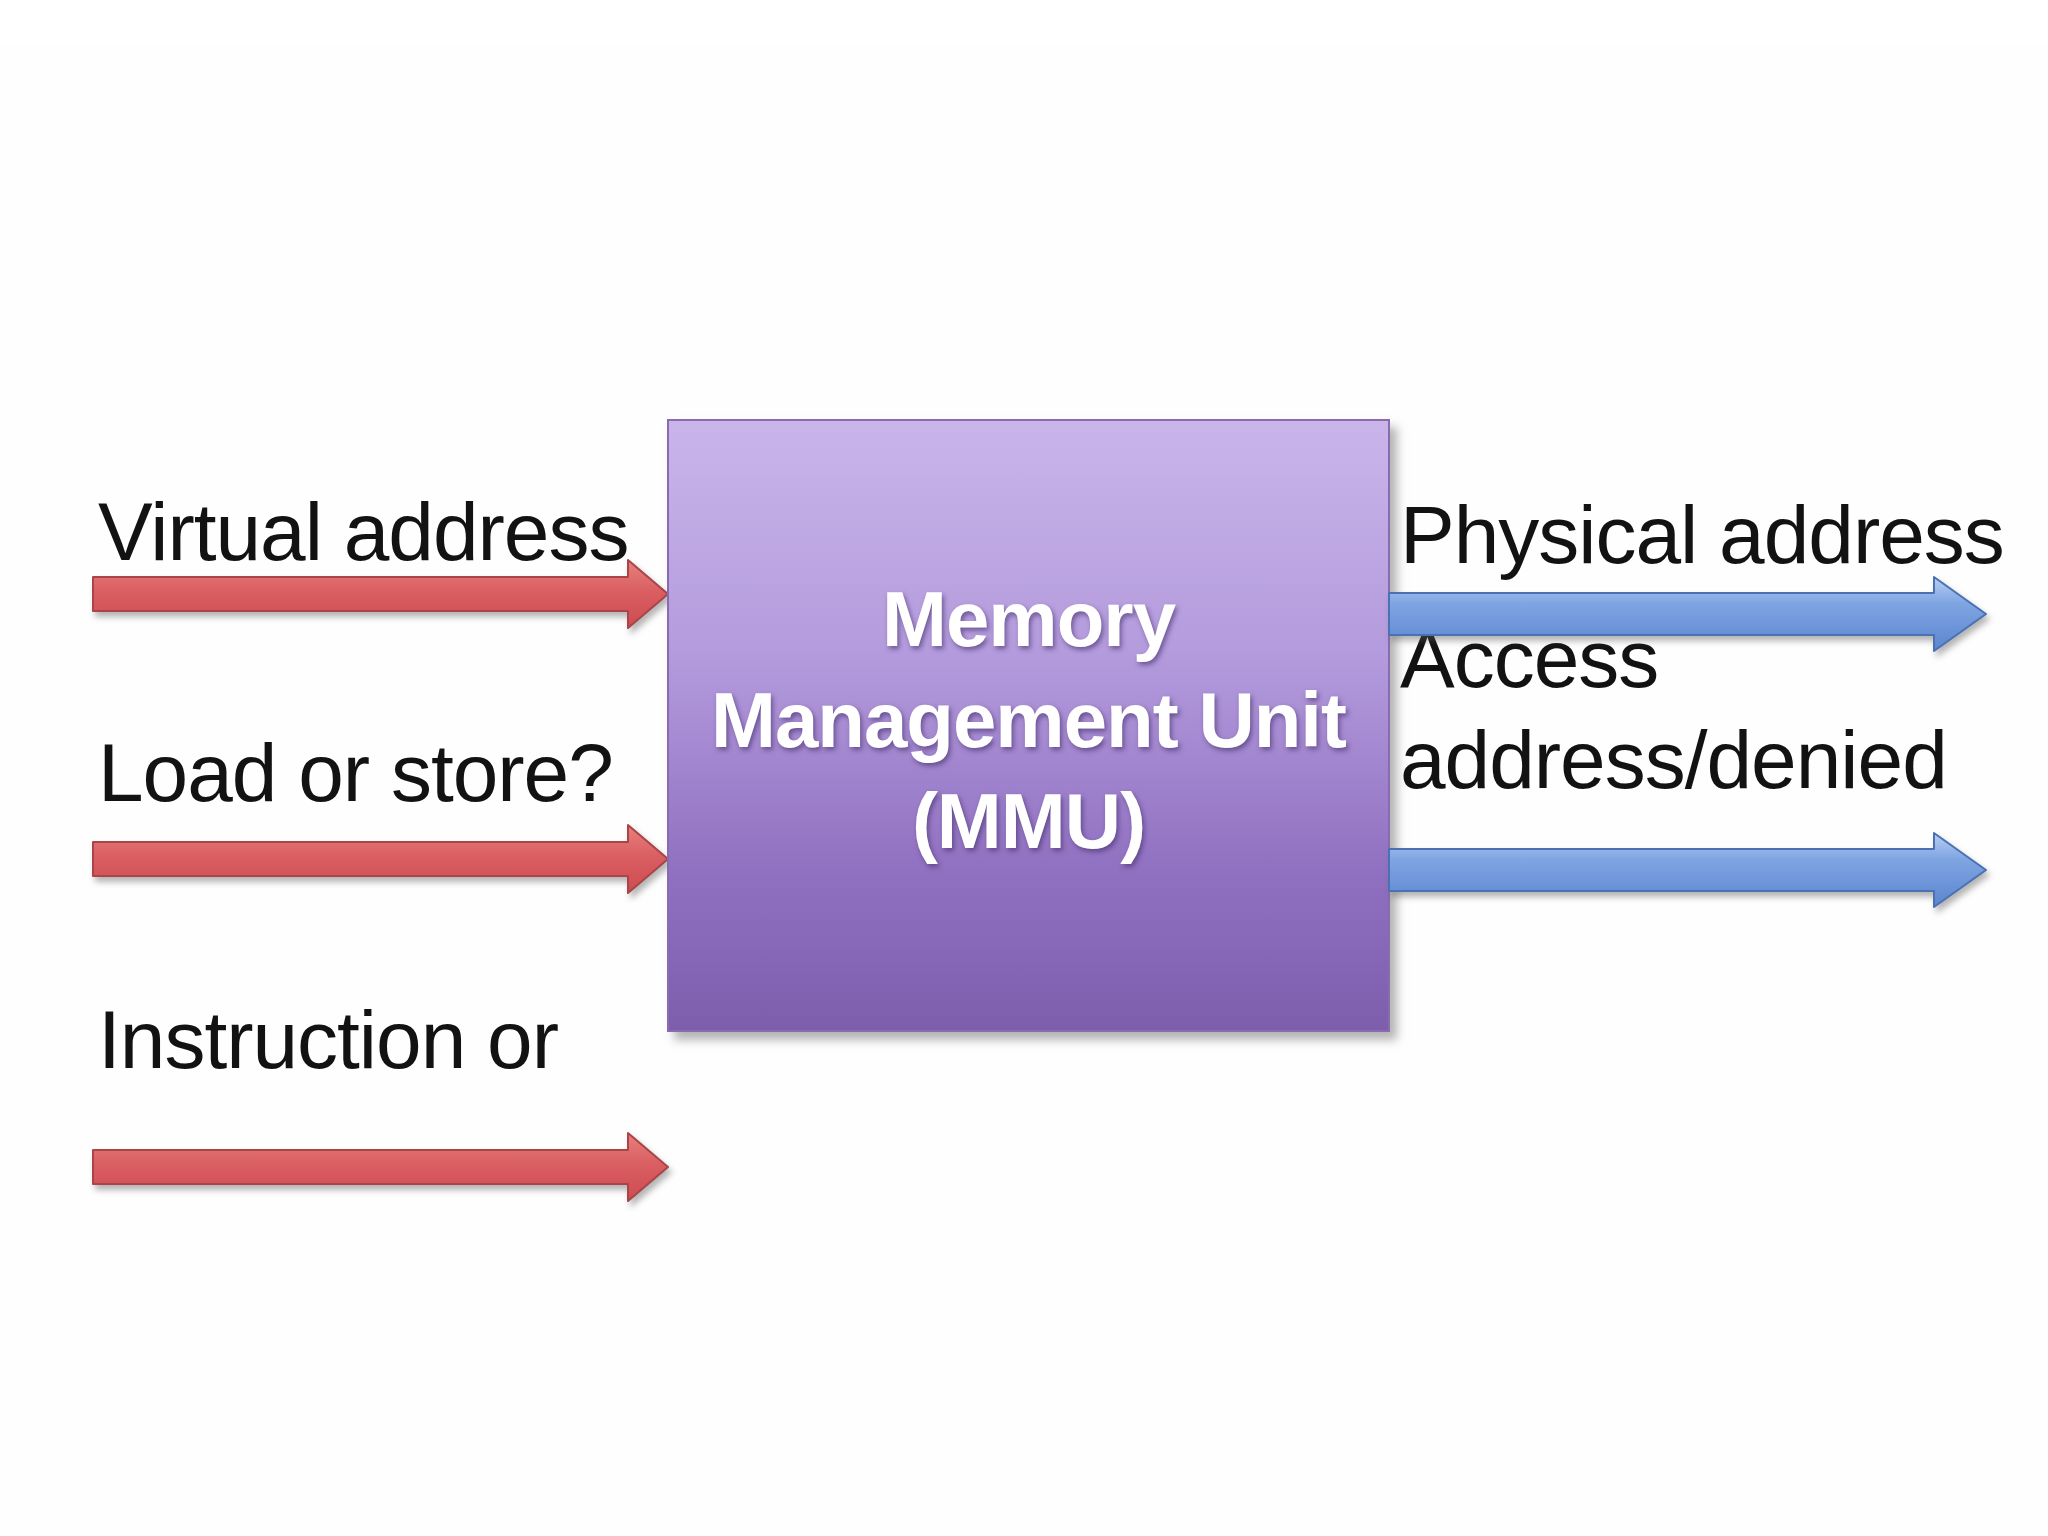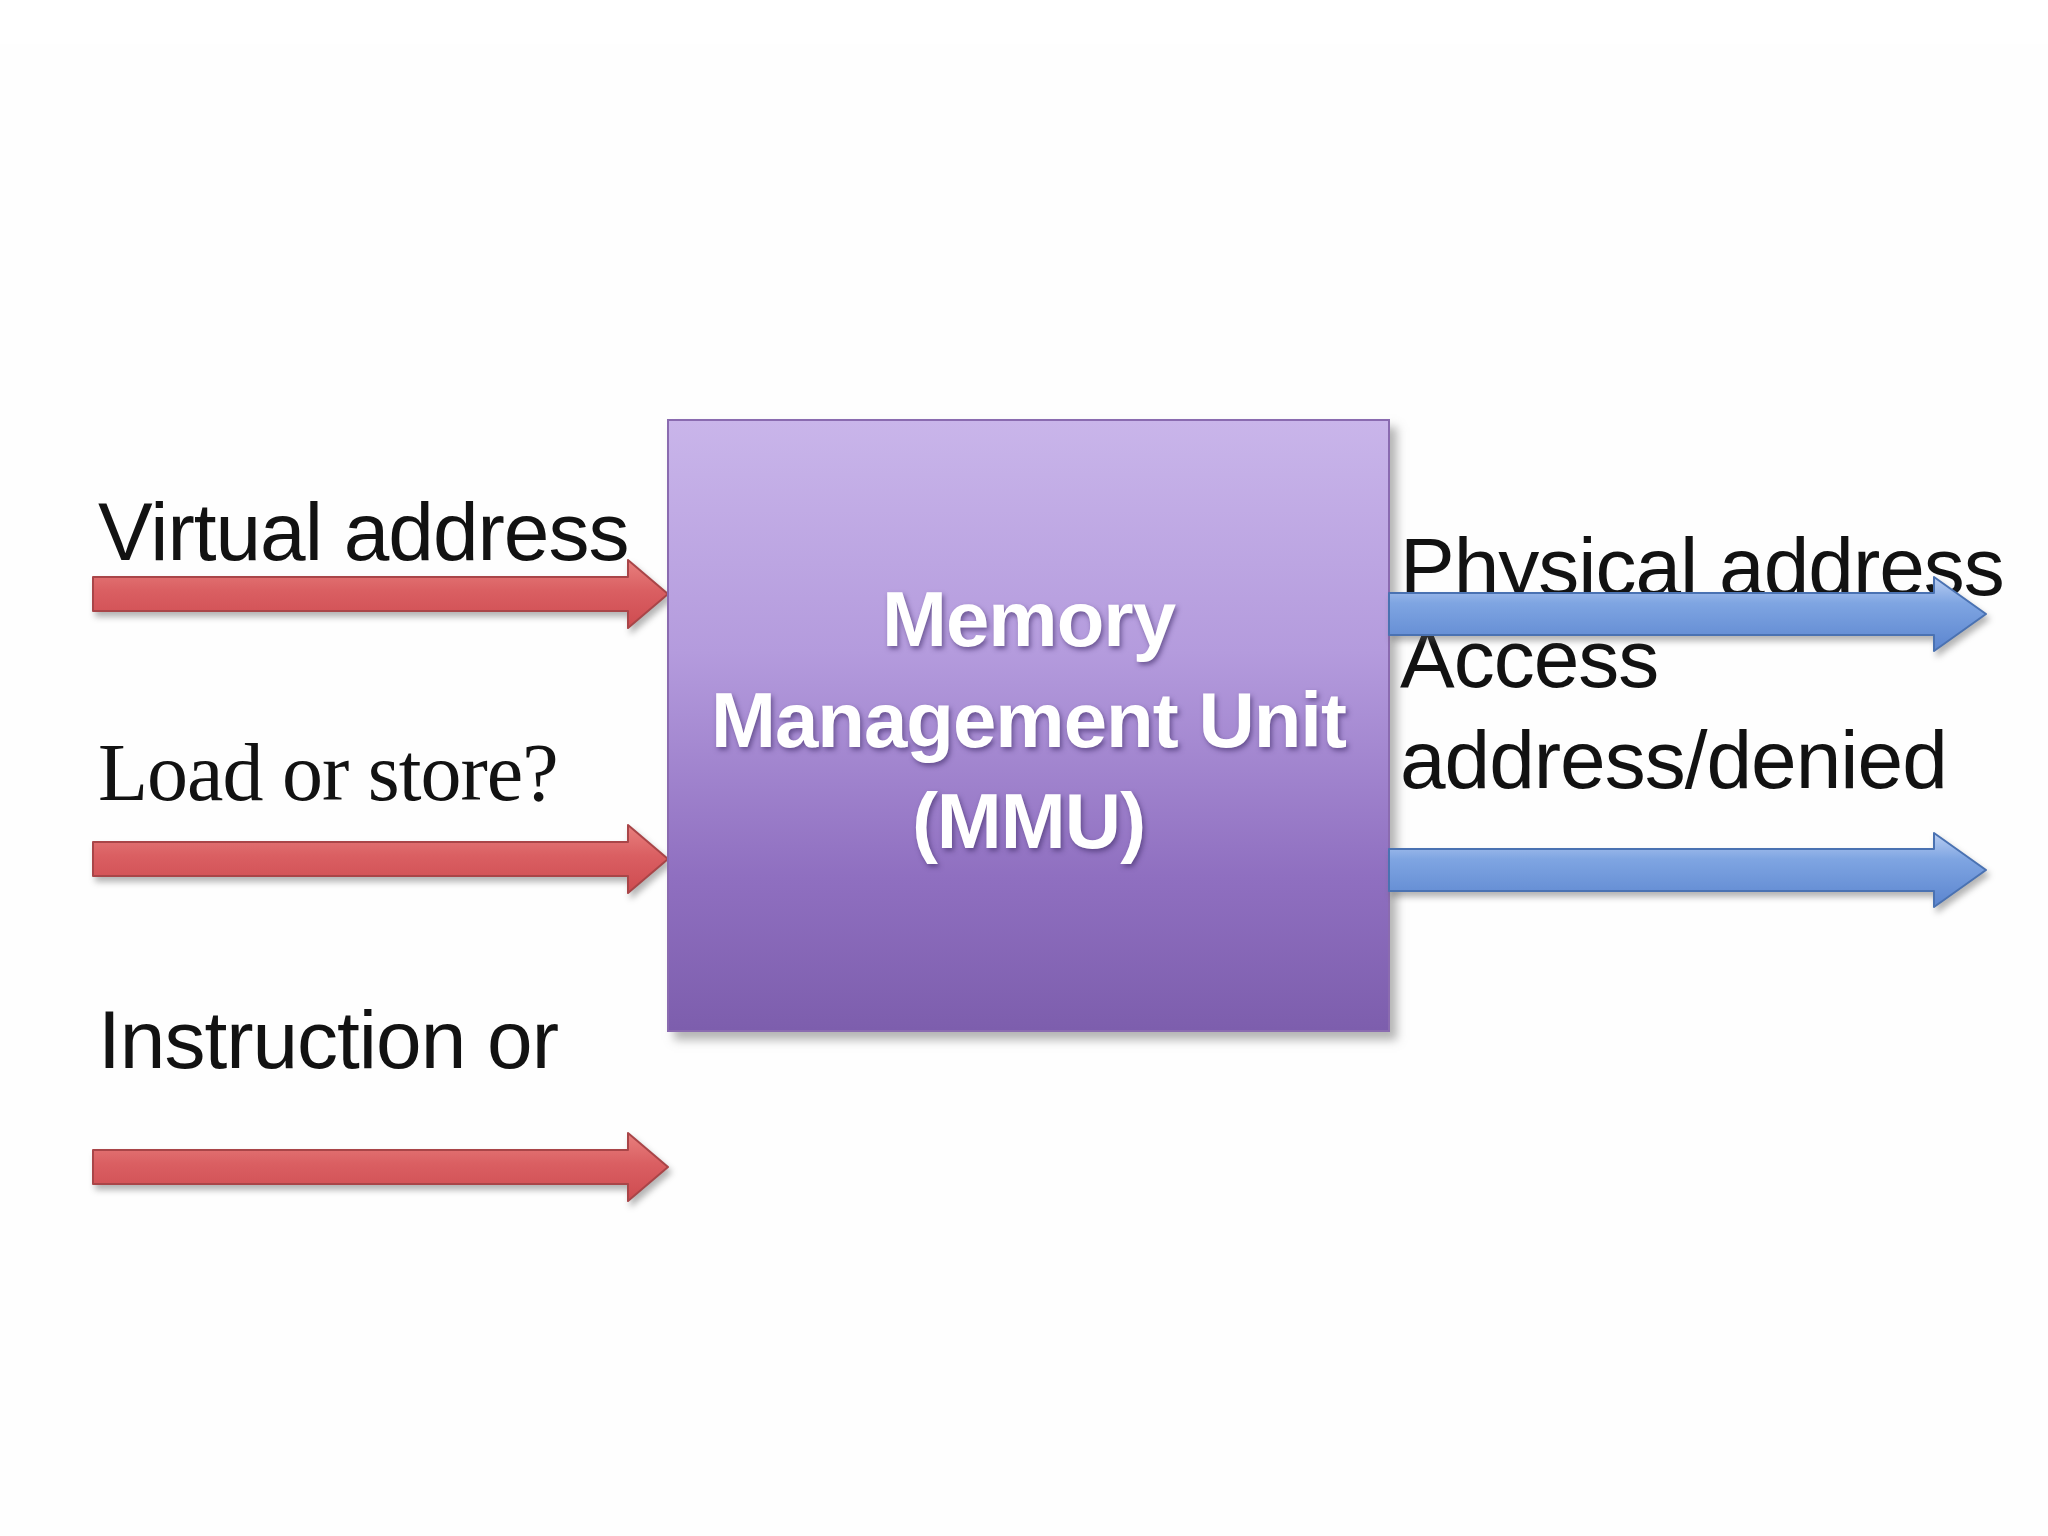--- a/index.html
+++ b/index.html
@@ -45,21 +45,21 @@
       <linearGradient id="blueGrad" x1="0" y1="0" x2="0" y2="1">
         <stop offset="0" stop-color="#b9cef2"></stop>
         <stop offset="0.35" stop-color="#7fa5e2"></stop>
         <stop offset="1" stop-color="#5b85cf"></stop>
       </linearGradient>
     </defs>
   </svg>
 
   <div class="label" style="left:98px;top:438px;">Virtual address</div>
 
-  <div class="label" style="left:98px;top:679px;font-family:Liberation Serif, serif;">Load or store?</div>
+  <div class="label" style="left:98px;top:679px;">Load or store?</div>
 
   <div class="label two-line" style="left:98px;top:945px;">
     <div>Instruction or</div>
   </div>
 
   <svg class="arrow" style="left:92px;top:514px;" width="578" height="72" viewBox="0 0 578 72">
     <polygon points="1,19 536,19 536,2 576,36 536,70 536,53 1,53" fill="url(#redGrad)" stroke="#a94548" stroke-width="2" stroke-linejoin="round"></polygon>
   </svg>
 
   <svg class="arrow" style="left:92px;top:779px;" width="578" height="72" viewBox="0 0 578 72">
@@ -69,21 +69,21 @@
   <svg class="arrow" style="left:92px;top:1087px;" width="578" height="72" viewBox="0 0 578 72">
     <polygon points="1,19 536,19 536,2 576,36 536,70 536,53 1,53" fill="url(#redGrad)" stroke="#a94548" stroke-width="2" stroke-linejoin="round"></polygon>
   </svg>
 
   <div class="mmu-box">
     <div class="mmu-title">Memory</div>
     <div class="mmu-title">Management Unit</div>
     <div class="mmu-title">(MMU)</div>
   </div>
 
-  <div class="label" style="left:1400px;top:473px;">Physical address</div>
+  <div class="label" style="left:1400px;top:441px;">Physical address</div>
 
   <div class="label two-line" style="left:1400px;top:564px;">
     <div>Access</div>
     <div>address/denied</div>
   </div>
 
   <svg class="arrow" style="left:1388px;top:531px;" width="600" height="78" viewBox="0 0 600 78">
     <polygon points="1,18 546,18 546,2 598,39 546,76 546,60 1,60" fill="url(#blueGrad)" stroke="#4a72b2" stroke-width="2" stroke-linejoin="round"></polygon>
   </svg>
 

